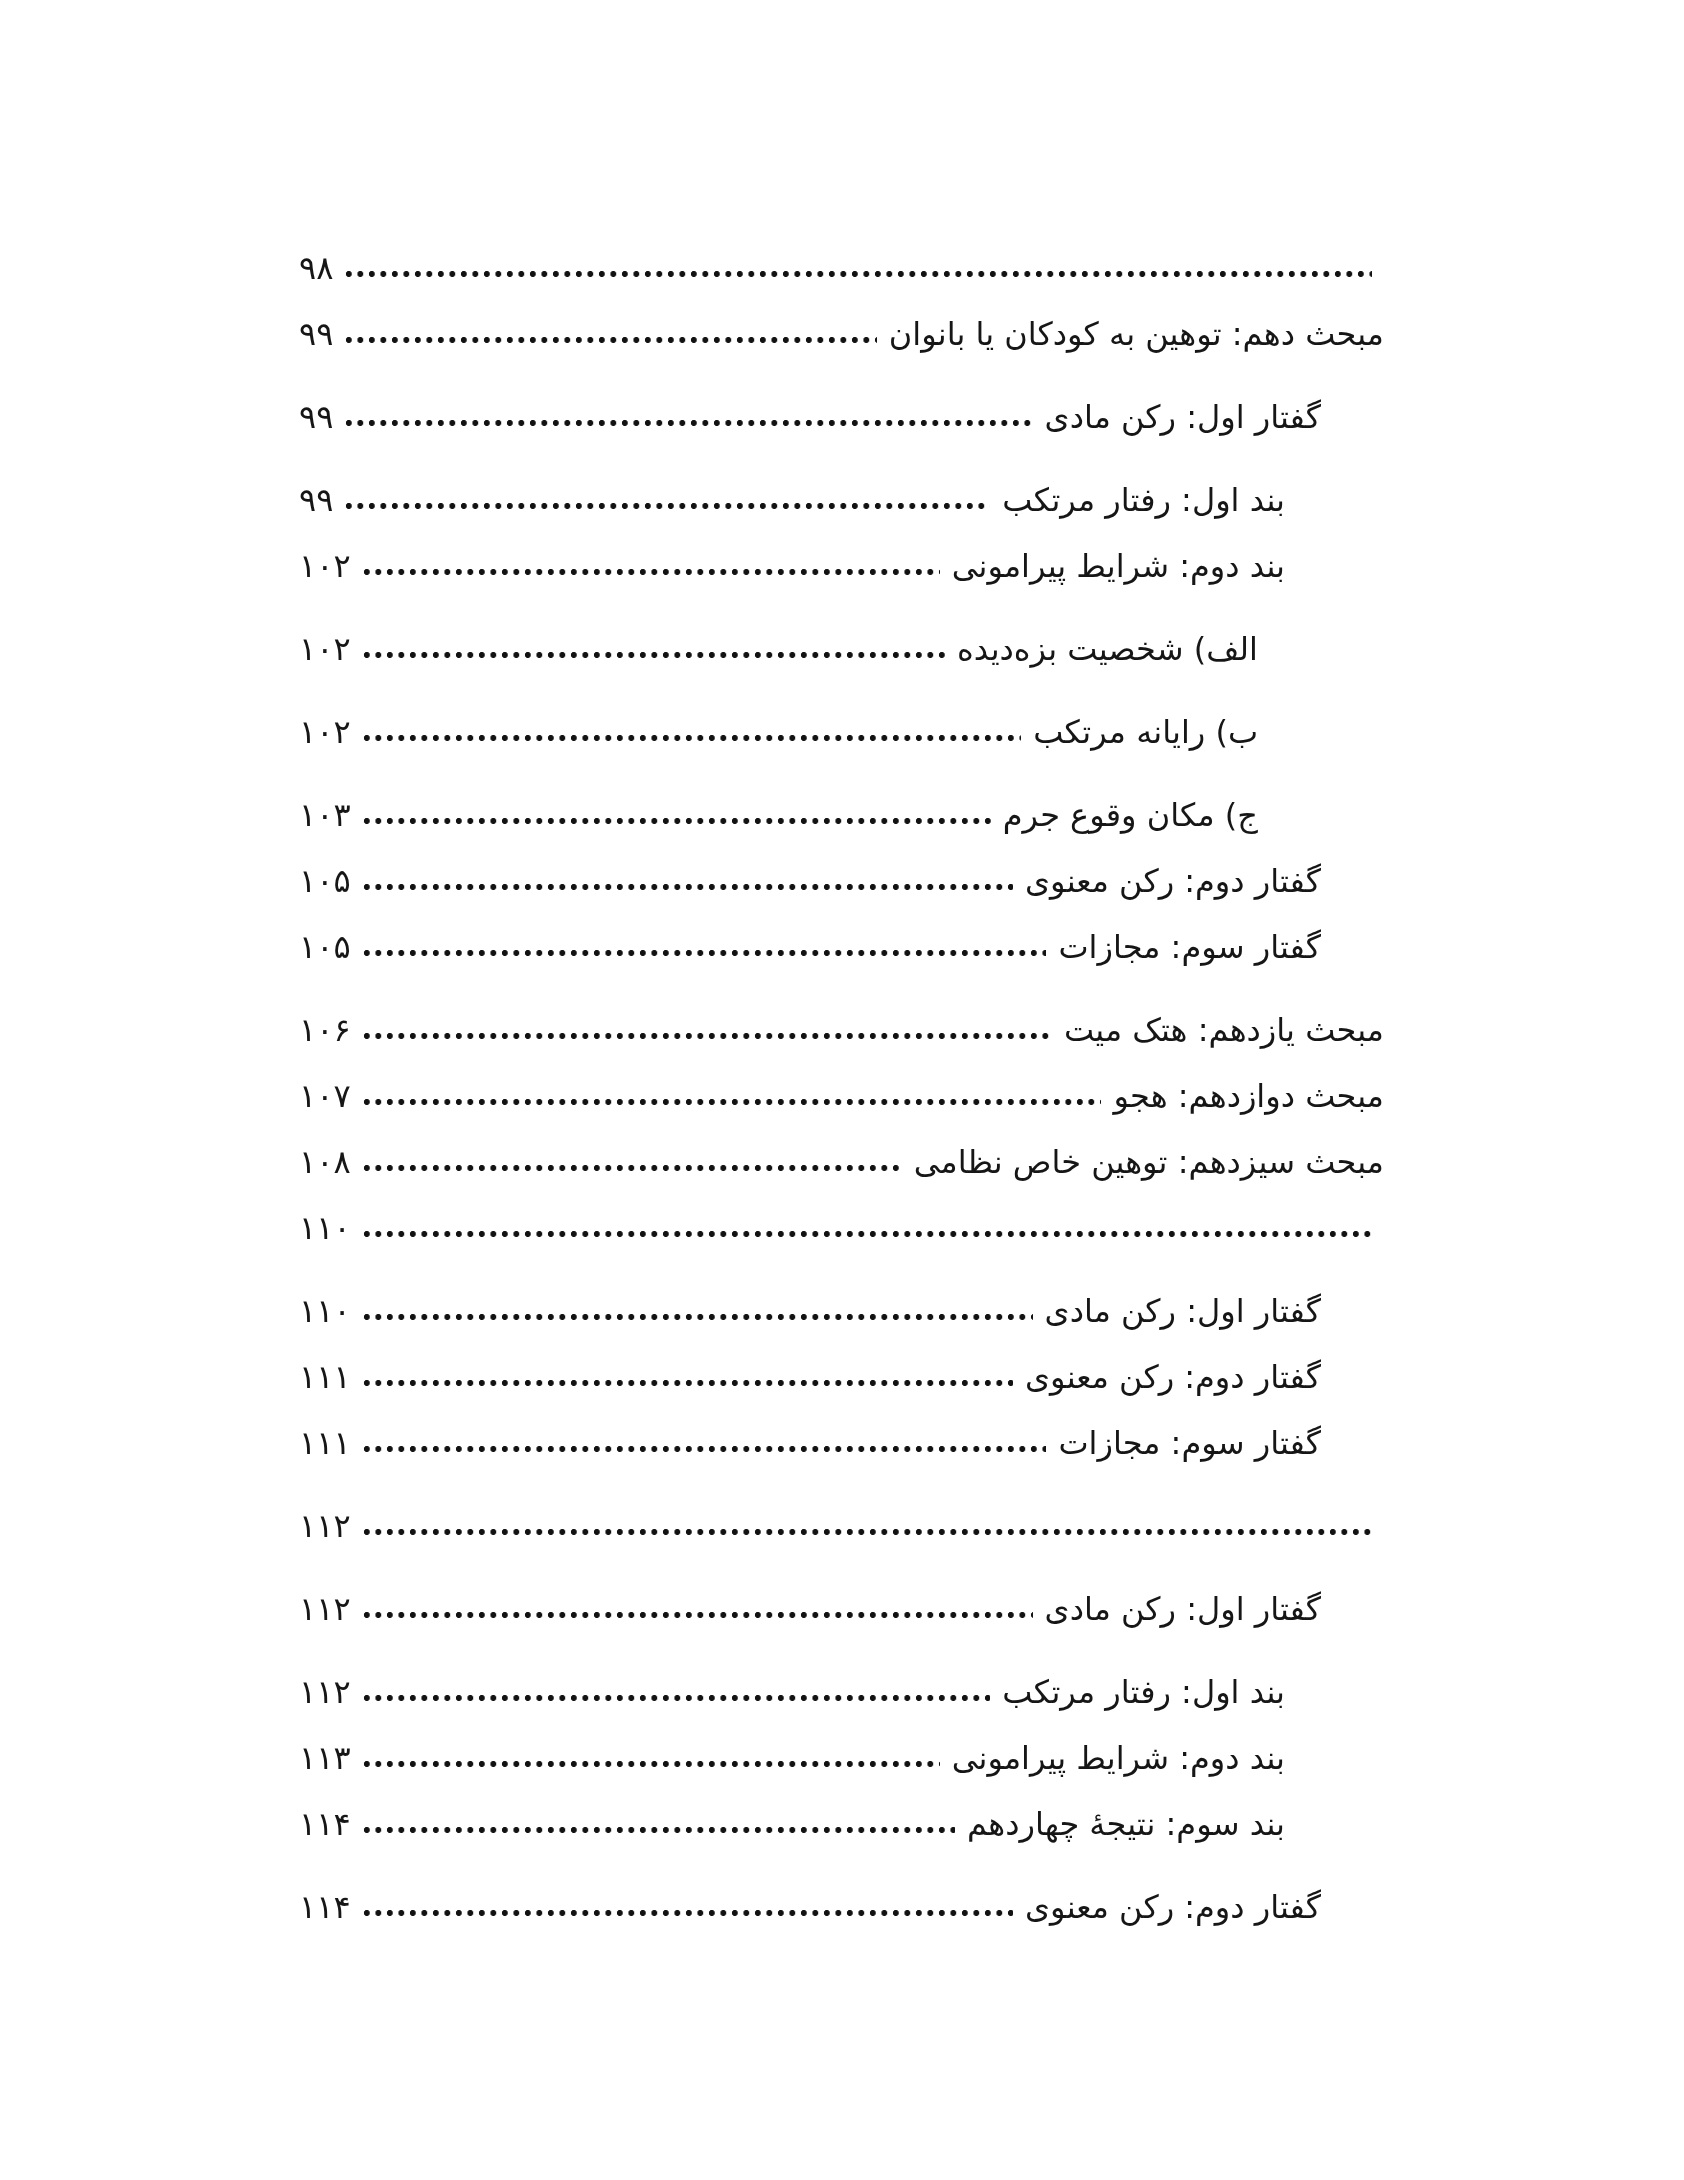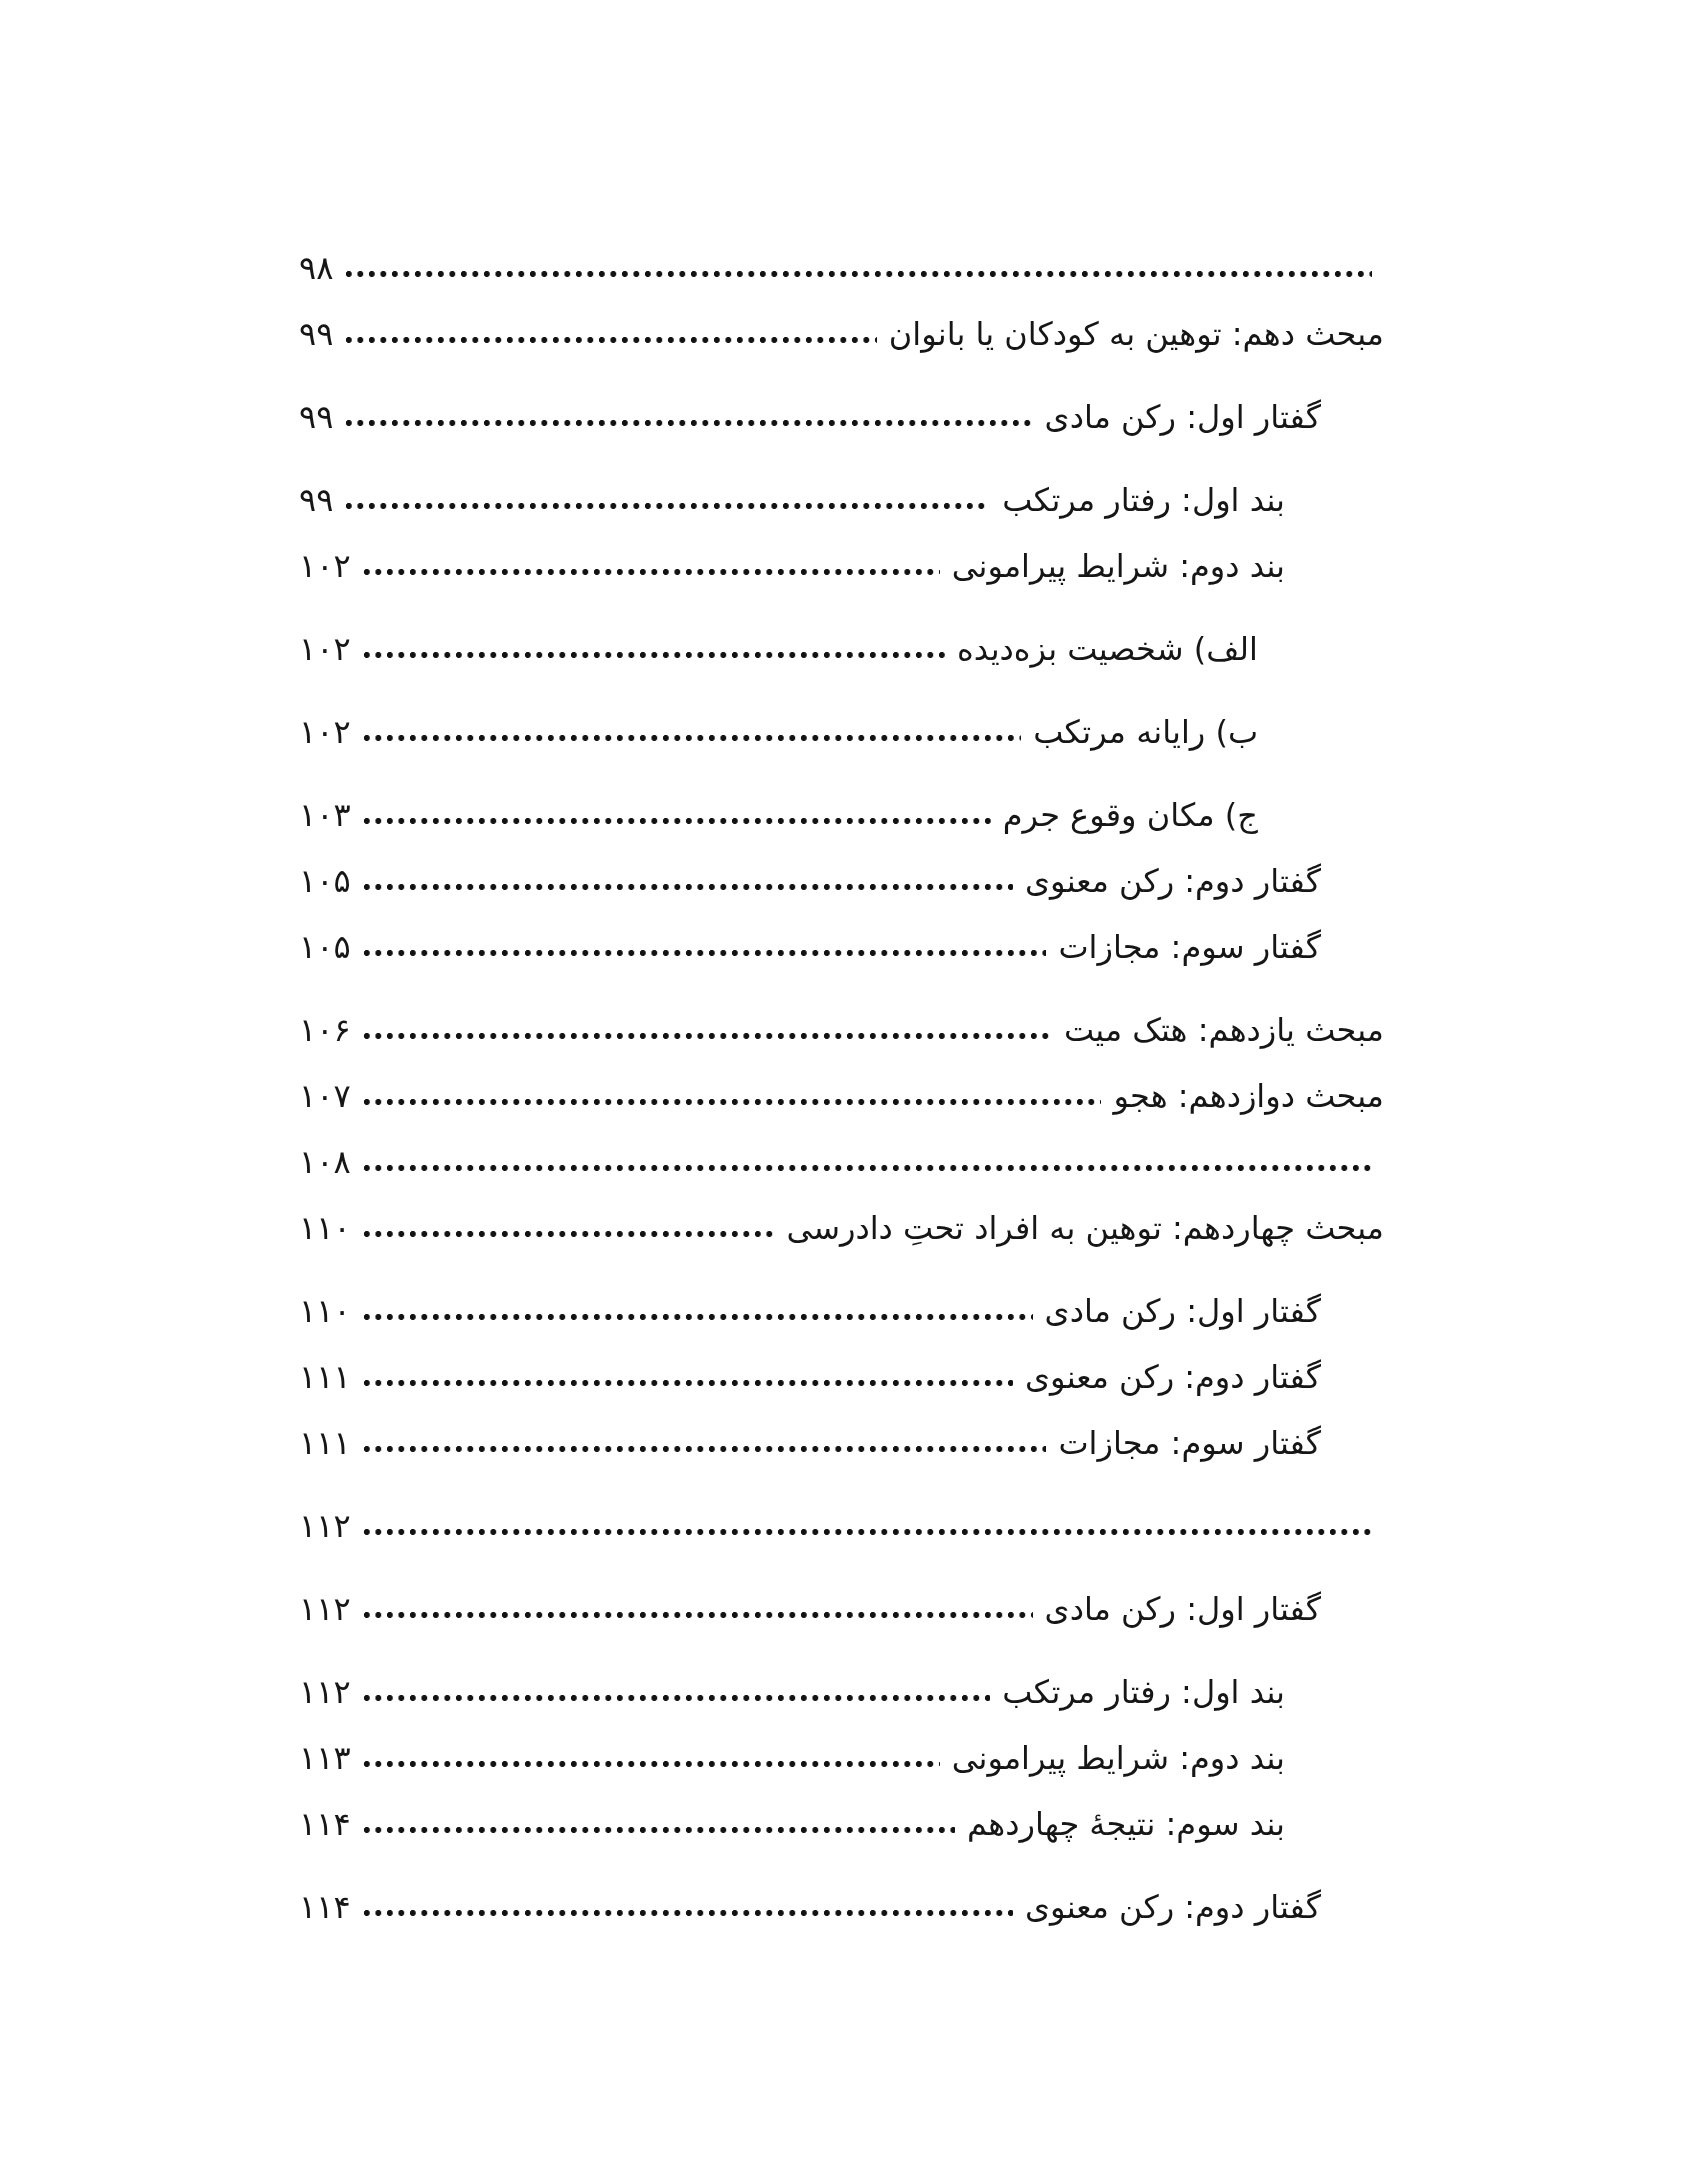--- a/index.html
+++ b/index.html
@@ -119,25 +119,25 @@
     <span class="title">مبحث یازدهم: هتک میت</span>
     <span class="leader"></span>
     <span class="pagenum">۱۰۶</span>
   </div>
         <div class="row level-0 gap-normal">
     <span class="title">مبحث دوازدهم: هجو</span>
     <span class="leader"></span>
     <span class="pagenum">۱۰۷</span>
   </div>
         <div class="row level-0 gap-normal">
+    <span class="title">مبحث سیزدهم: توهین خاص نظامی</span>
     <span class="leader"></span>
     <span class="pagenum">۱۰۸</span>
   </div>
         <div class="row level-0 gap-normal">
-    <span class="title">مبحث چهاردهم: توهین به افراد تحتِ دادرسی</span>
     <span class="leader"></span>
     <span class="pagenum">۱۱۰</span>
   </div>
         <div class="row level-1 gap-large">
     <span class="title">گفتار اول: رکن مادی</span>
     <span class="leader"></span>
     <span class="pagenum">۱۱۰</span>
   </div>
         <div class="row level-1 gap-normal">
     <span class="title">گفتار دوم: رکن معنوی</span>

